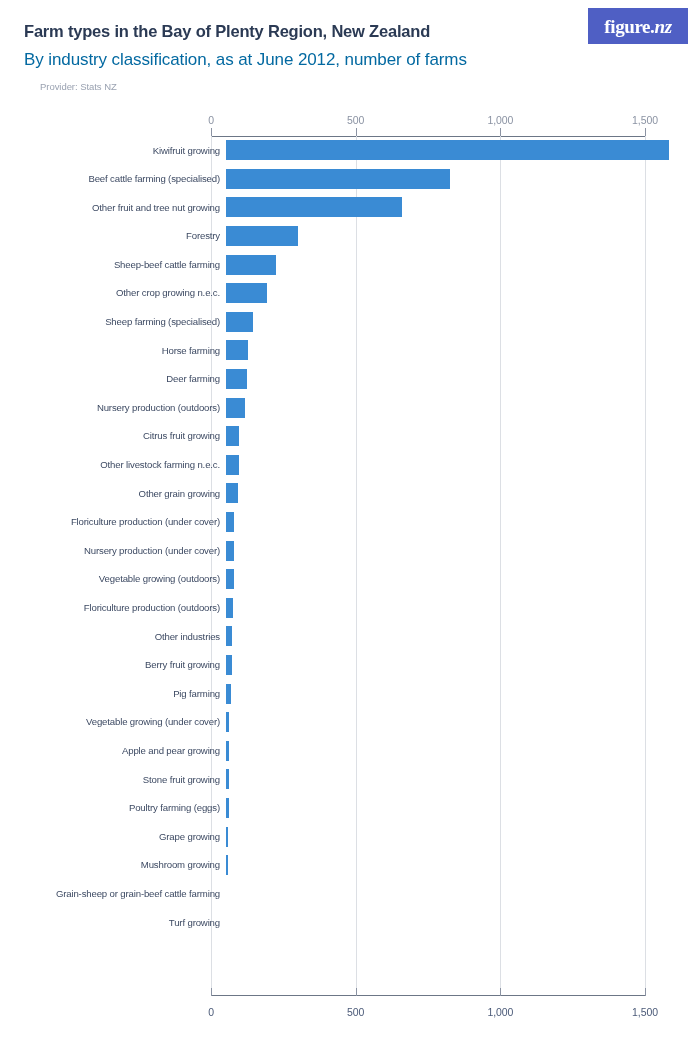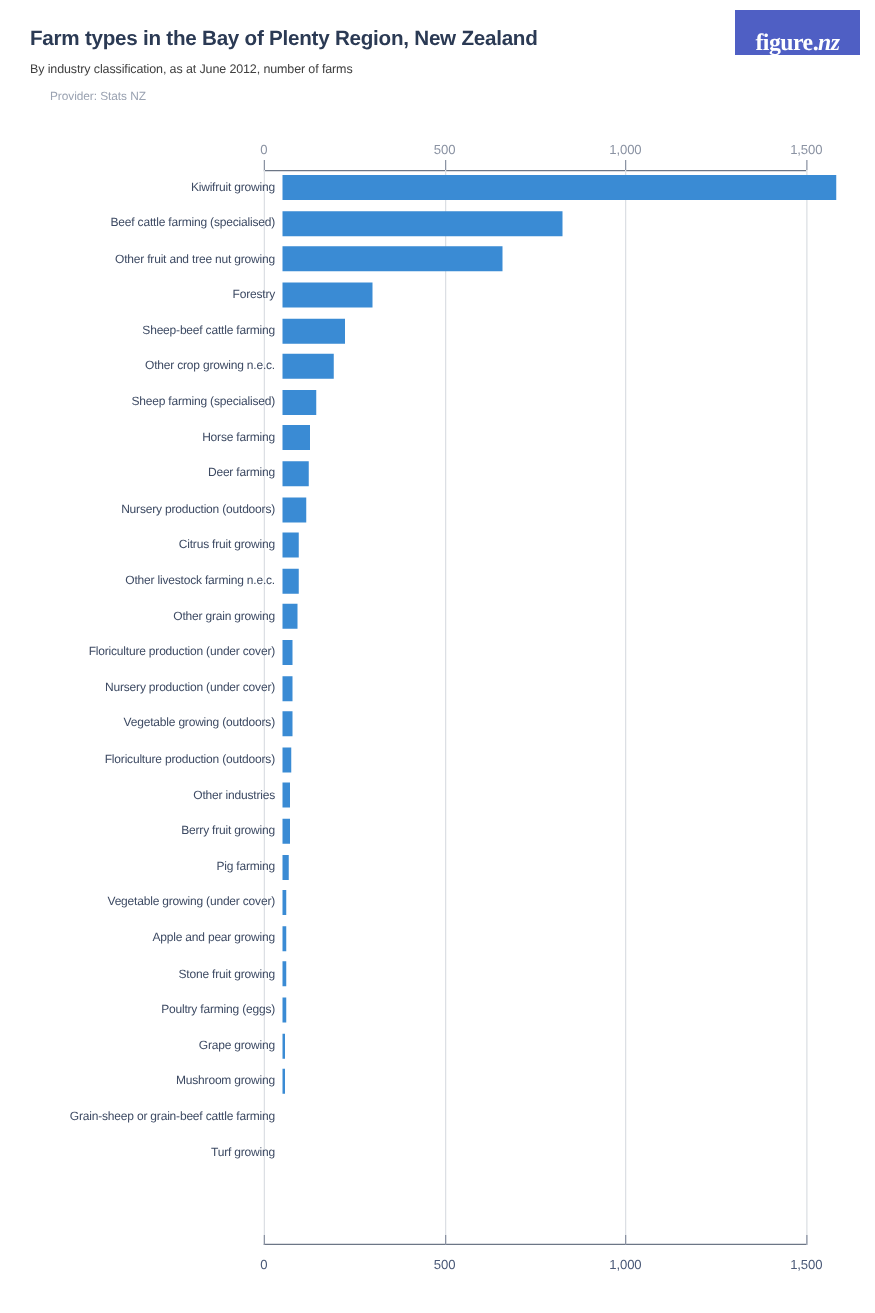--- a/index.html
+++ b/index.html
@@ -31,44 +31,44 @@
   }
   .title {
     font-size: 16.5px;
     font-weight: bold;
     letter-spacing: -0.2px;
     color: #2b3a54;
     margin: 0 0 10px 0;
     line-height: 1.1;
   }
   .subtitle {
-    font-size: 10px;
+    font-size: 17px;
     font-weight: normal;
-    color: #404040;
+    color: #0369a1;
     margin: 4px 0 10px 0;
     line-height: 1.2;
     letter-spacing: -0.1px;
   }
   .provider {
     font-size: 9.5px;
     color: #9aa2b1;
     margin: 0;
     letter-spacing: -0.05px;
     padding-left: 16px;
   }
 
   .logo {
     position: absolute;
     right: 12px;
     top: 8px;
     width: 100px;
     height: 36px;
     background: #4f5fc4;
     display: flex;
-    align-items: flex-end;
+    align-items: center;
     justify-content: center;
   }
   .logo-text {
     color: #ffffff;
     font-family: "Liberation Serif", serif;
     font-size: 19px;
     font-weight: bold;
     letter-spacing: -0.4px;
     line-height: 1;
   }

